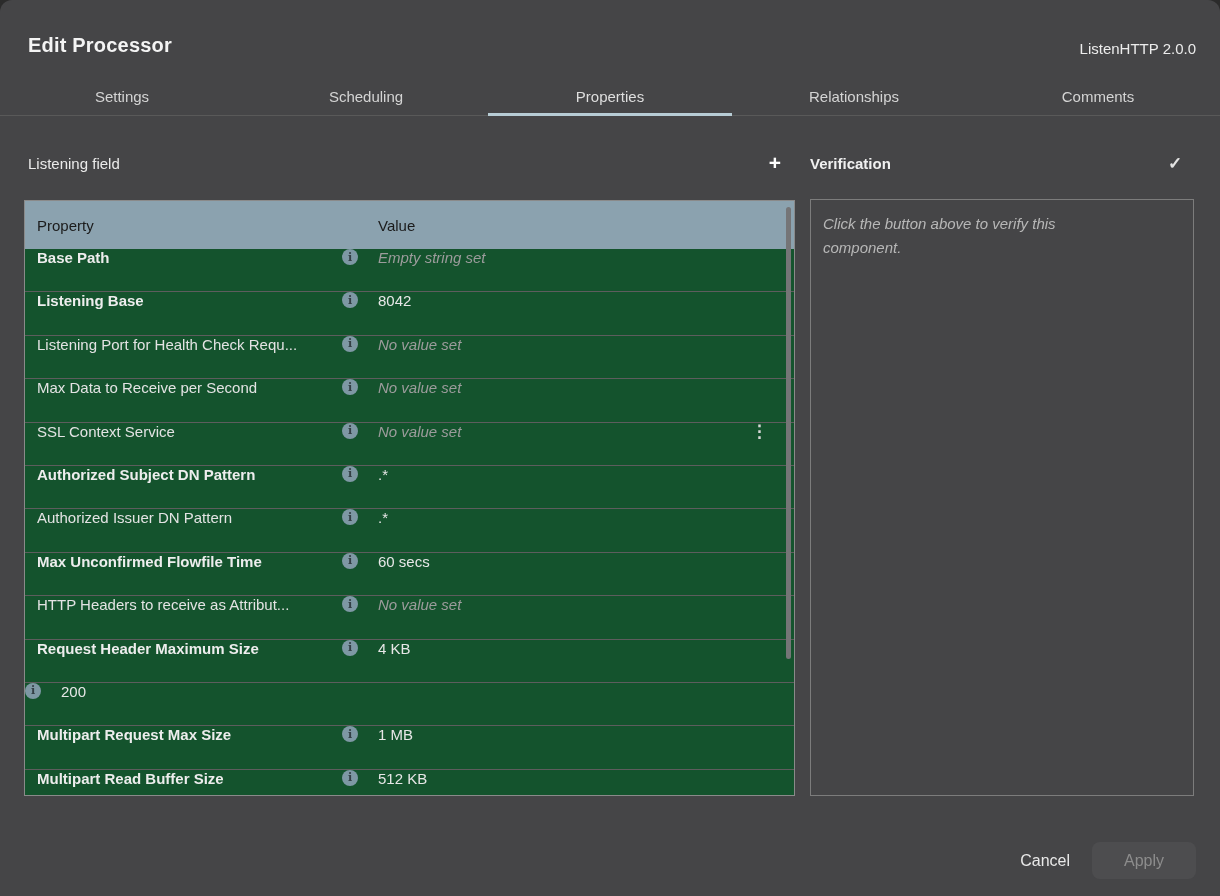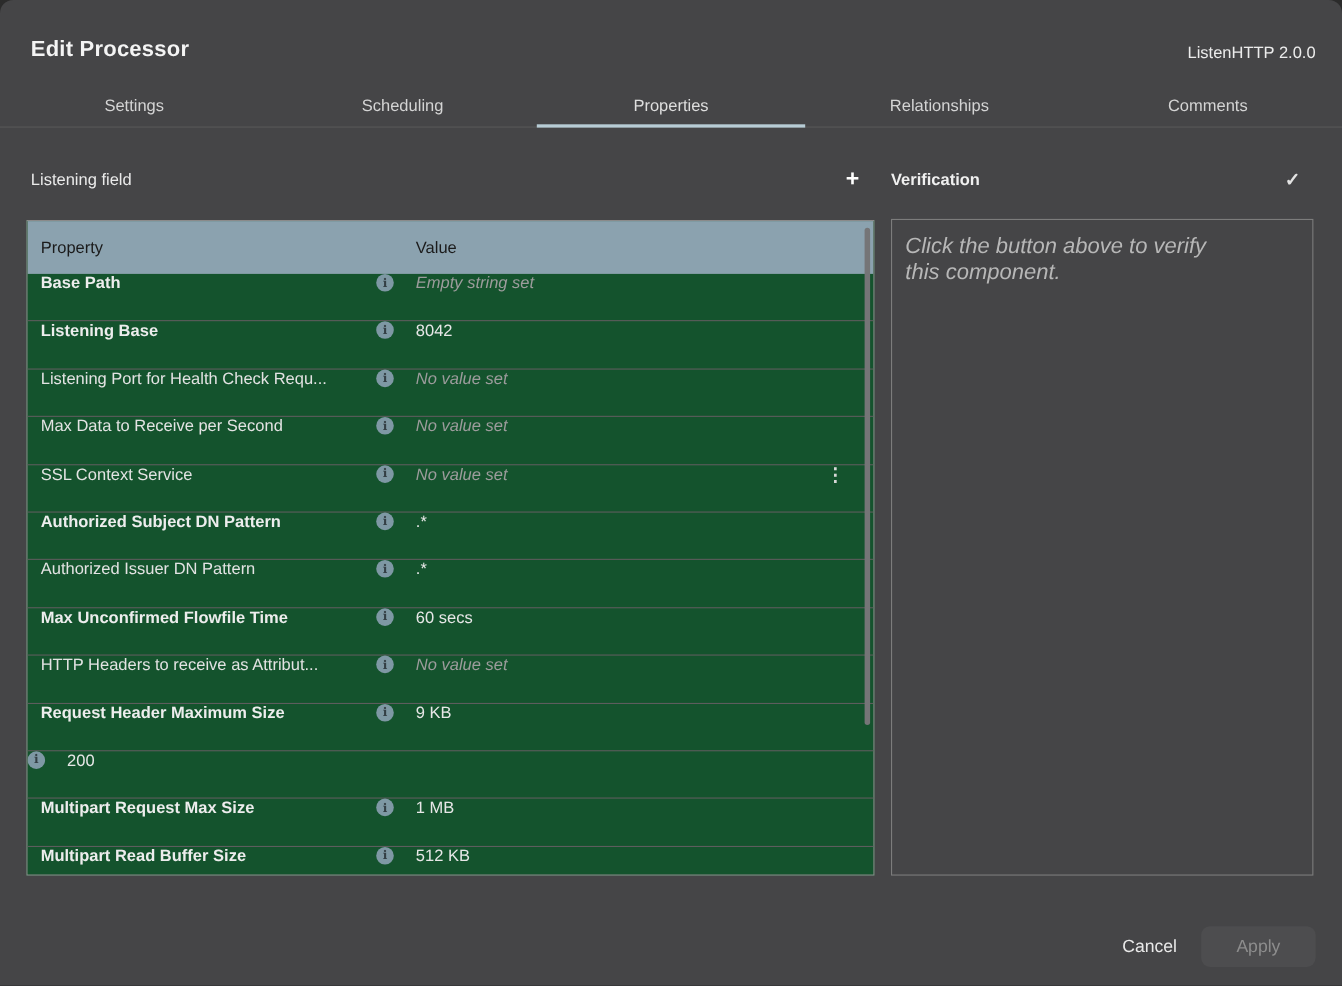--- a/index.html
+++ b/index.html
@@ -118,21 +118,21 @@
   }
   
   .verify-panel {
     position: absolute; left: 810px; top: 199px;
     width: 384px; height: 597px;
     border: 1px solid #7c7c7c;
   }
   .verify-msg {
     margin: 12px 12px;
     max-width: 310px;
-    font-size: 20px; font-style: italic;
+    font-size: 15px; font-style: italic;
     color: #b7b7b7; line-height: 24px;
   }
   
   .footer {
     position: absolute; right: 24px; top: 842px;
     display: flex; align-items: center; gap: 22px;
   }
   .cancel-btn {
     background: none; border: none;
     font-family: inherit; font-size: 16px; color: #e9e9e9;
@@ -220,21 +220,21 @@
       <div class="prop-value">60 secs</div>
     </div>
     <div class="trow">
       <div class="prop-name">HTTP Headers to receive as Attribut...</div>
       <div class="info-icon">i</div>
       <div class="prop-value empty">No value set</div>
     </div>
     <div class="trow required">
       <div class="prop-name">Request Header Maximum Size</div>
       <div class="info-icon">i</div>
-      <div class="prop-value">9 KB</div>
+      <div class="prop-value">4 KB</div>
     </div>
     <div class="trow">
       <div class="info-icon">i</div>
       <div class="prop-value">200</div>
     </div>
     <div class="trow required">
       <div class="prop-name">Multipart Request Max Size</div>
       <div class="info-icon">i</div>
       <div class="prop-value">1 MB</div>
     </div>

